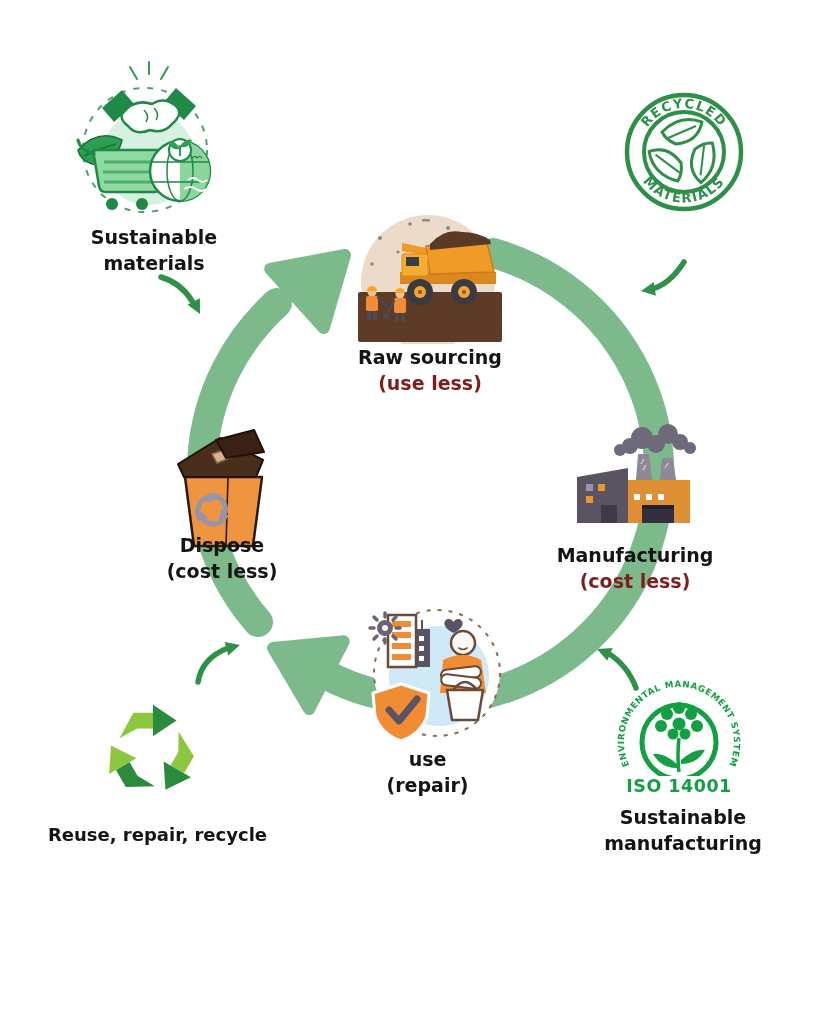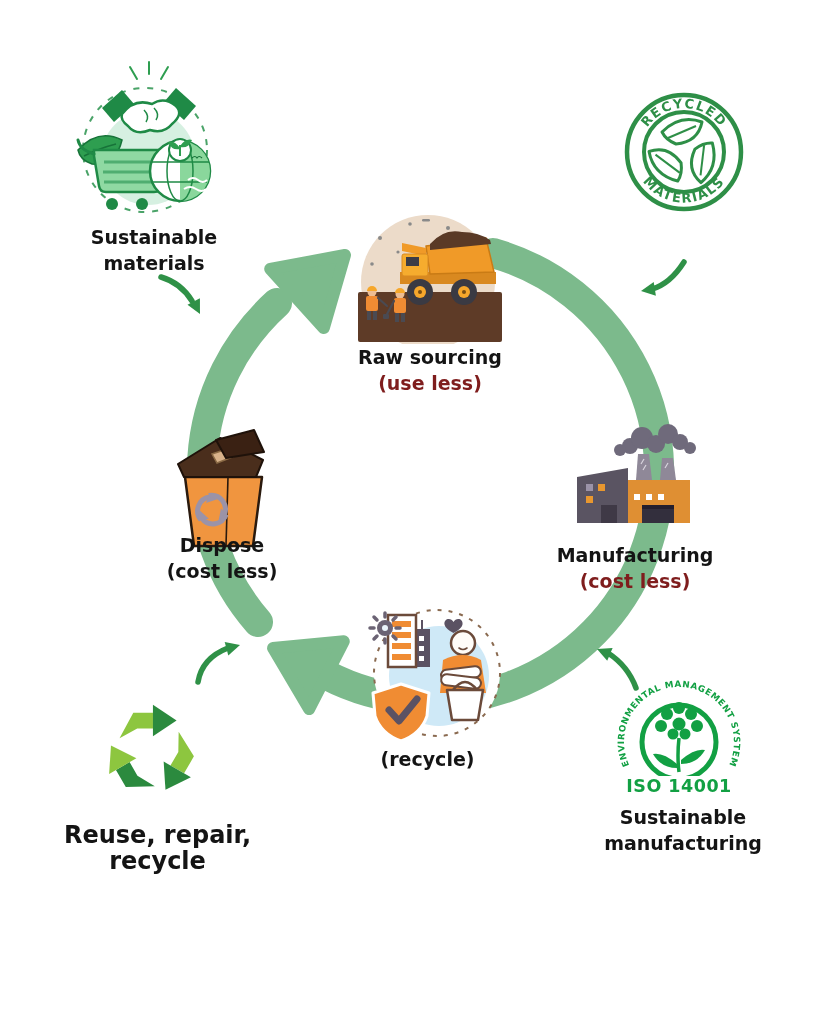--- a/index.html
+++ b/index.html
@@ -6,21 +6,21 @@
   #stage{
     position:relative;width:819px;height:1024px;background:#ffffff;overflow:hidden;
     font-family:"DejaVu Sans","Liberation Sans",sans-serif;
   }
   #stage svg{position:absolute;}
   .label{
     position:absolute;text-align:center;
     font-weight:700;font-size:19px;line-height:26px;color:#141414;
   }
   .label .sub{color:#7f1d1d;}
-  .label.small{font-size:24px;}
+  .label.small{font-size:18px;}
 </style>
 </head>
 <body>
 
 <div id="stage">
 
   <svg style="left:0;top:0;z-index:1" width="819" height="1024" viewBox="0 0 819 1024">
     <g fill="none" stroke="#7cba8c" stroke-width="30" stroke-linecap="round">
       <path d="M 258 622 A 228 228 0 0 1 277 303"></path>
       <path d="M 493 253 A 228 228 0 1 1 326.5 675"></path>
@@ -314,21 +314,22 @@
     <div>Manufacturing</div>
     <div class="sub">(cost less)</div>
   </div>
 
   <div class="label" style="left:132px;top:532px;width:180px;z-index:3">
     <div>Dispose</div>
     <div>(cost less)</div>
   </div>
 
   <div class="label" style="left:340px;top:746px;width:175px;z-index:3">
-    <div>(recycle)</div>
+    <div>use</div>
+    <div>(repair)</div>
   </div>
 
   <div class="label small" style="left:30px;top:822px;width:255px;z-index:3">
     <div>Reuse, repair, recycle</div>
   </div>
 
   <div class="label" style="left:598px;top:804px;width:170px;z-index:3">
     <div>Sustainable</div>
     <div>manufacturing</div>
   </div>

